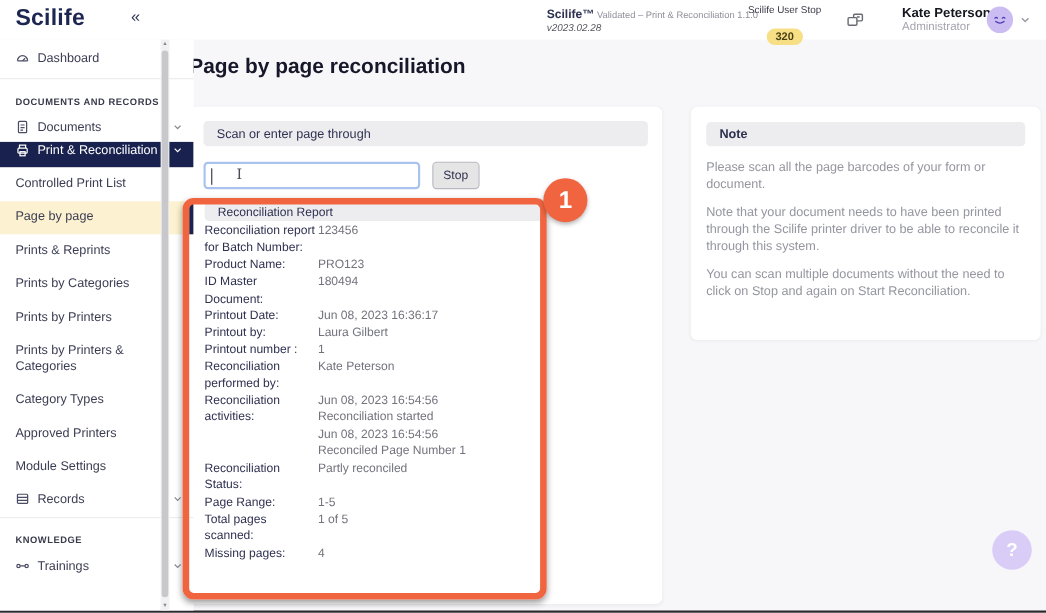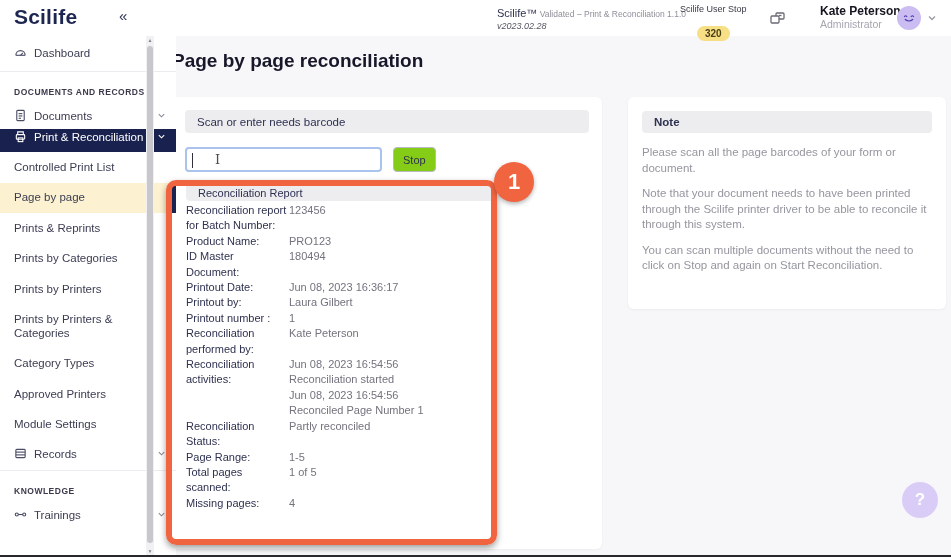--- a/index.html
+++ b/index.html
@@ -5,21 +5,21 @@
   * { margin:0; padding:0; box-sizing:border-box; }
   html,body { width:951px; height:557px; }
   body { font-family:"Liberation Sans", sans-serif; background:#f7f7f9; overflow:hidden; }
   .page { position:relative; width:951px; height:557px; background:#f7f7f9; }
 
   
   .header { position:absolute; top:0; left:0; right:0; height:36px; background:#fff; z-index:5; }
   .logo { position:absolute; left:14px; top:5px; font-size:21px; font-weight:600; color:#1d2650; letter-spacing:0.2px; }
   .collapse { position:absolute; left:119px; top:7px; font-size:15px; color:#2c3254; cursor:pointer; }
   .product-info { position:absolute; left:497px; top:6px; line-height:12px; }
-  .product-info .brand { font-size:11px; font-weight:400; color:#2e3150; }
+  .product-info .brand { font-size:11px; font-weight:700; color:#2e3150; }
   .product-info .suffix { font-size:8.5px; color:#8f8f9a; }
   .product-info .version { font-size:9px; font-style:italic; color:#55555f; }
   .score { position:absolute; left:680px; top:4px; text-align:center; }
   .score .score-label { font-size:9px; color:#3a3a46; }
   .score .score-badge { display:inline-block; margin-top:12px; background:#f7df86; color:#4a3f14; font-size:10px; font-weight:600; border-radius:9px; padding:2px 8px; }
   .chat-icon { position:absolute; left:768px; top:9px; width:20px; height:20px; color:#6a6a74; cursor:pointer; }
   .user-block { position:absolute; left:820px; top:5px; line-height:13px; }
   .user-name { font-size:12px; font-weight:700; color:#15151f; }
   .user-role { font-size:10.5px; color:#a5a5b0; }
   .avatar { position:absolute; left:897px; top:6px; width:24px; height:24px; border-radius:50%; background:#cbbdf1; display:flex; align-items:center; justify-content:center; cursor:pointer; }
@@ -52,21 +52,21 @@
   .right-card { left:628px; top:97px; width:318px; height:212px; }
 
   .gray-bar { background:#ededf0; border-radius:4px; display:flex; align-items:center; padding:0 12px; font-size:11.5px; color:#2e3150; }
   .scan-bar { margin:13px 13px 0 13px; height:23px; }
   .note-bar { margin:14px 14px 0 14px; height:22px; font-weight:700; }
 
   .input-row { margin:14px 13px 0 13px; display:flex; align-items:center; gap:11px; }
   .barcode-input { position:relative; width:197px; height:25px; border:2px solid #a9c3ee; border-radius:4px; background:#fff; }
   .caret { position:absolute; left:5px; top:4px; width:1px; height:15px; background:#30303c; }
   .ibeam { position:absolute; left:28px; top:3px; font-family:"DejaVu Serif", serif; font-size:13px; color:#4c4c55; }
-  .stop-btn { height:25px; padding:0 9px; background:#84cc16; border:1px solid #b9b9c3; border-radius:4px; font-size:11px; color:#2e3150; display:flex; align-items:center; cursor:pointer; }
+  .stop-btn { height:25px; padding:0 9px; background:#e5e5e5; border:1px solid #b9b9c3; border-radius:4px; font-size:11px; color:#2e3150; display:flex; align-items:center; cursor:pointer; }
 
   .report { position:relative; margin:12px 13px 0 14px; }
   .report-bar { height:17px; margin-right:105px0; font-size:11px; }
   .report-rows { padding-top:2px; }
   .report-row { display:flex; align-items:flex-start; }
   .report-row .lbl { flex:0 0 103px; font-size:11px; color:#2e3150; font-weight:500; line-height:15.4px; }
   .report-row .val { flex:1; font-size:11px; color:#73737e; line-height:15.4px; white-space:pre-line; }
 
   
   .annotation-box { position:absolute; left:-6px; top:83px; width:331px; height:365px; border:6px solid #f0643f; border-radius:10px; box-shadow:0 3px 6px rgba(40,40,40,0.45); pointer-events:none; z-index:8; }
@@ -218,21 +218,21 @@
 
   <div class="side-scrollbar">
     <div class="arrow up">▲</div>
     <div class="thumb"></div>
     <div class="arrow down">▼</div>
   </div>
 
   <div class="page-title">Page by page reconciliation</div>
 
   <div class="card left-card">
-    <div class="gray-bar scan-bar">Scan or enter needs barcode</div>
+    <div class="gray-bar scan-bar">Scan or enter page through</div>
     <div class="input-row">
       <div class="barcode-input">
         <div class="caret"></div>
         <div class="ibeam">I</div>
       </div>
       <div class="stop-btn">Stop</div>
     </div>
 
     <div class="report">
       <div class="gray-bar report-bar" style="width:309px;">Reconciliation Report</div>

